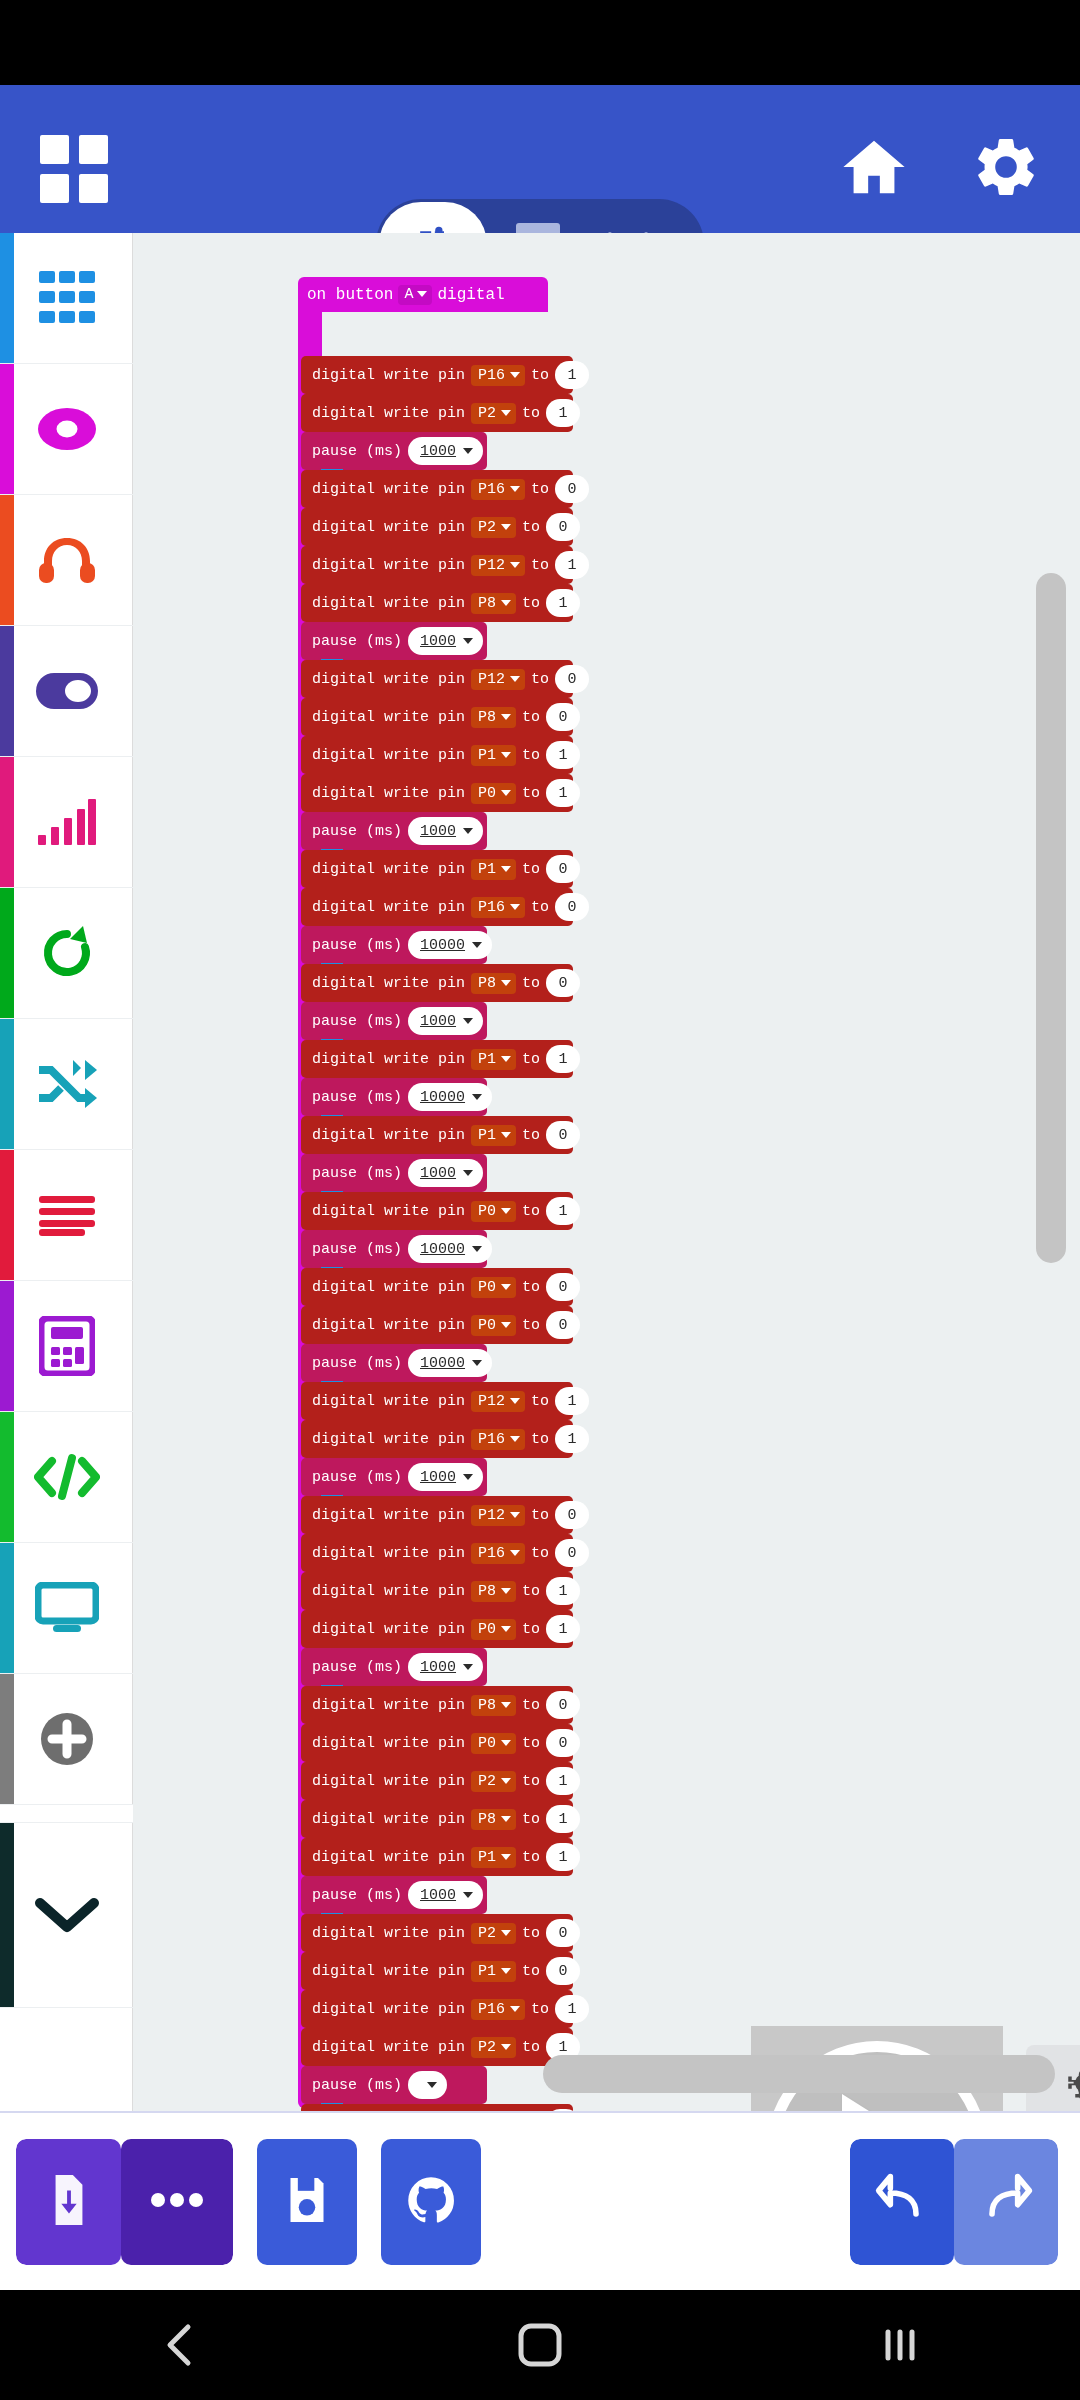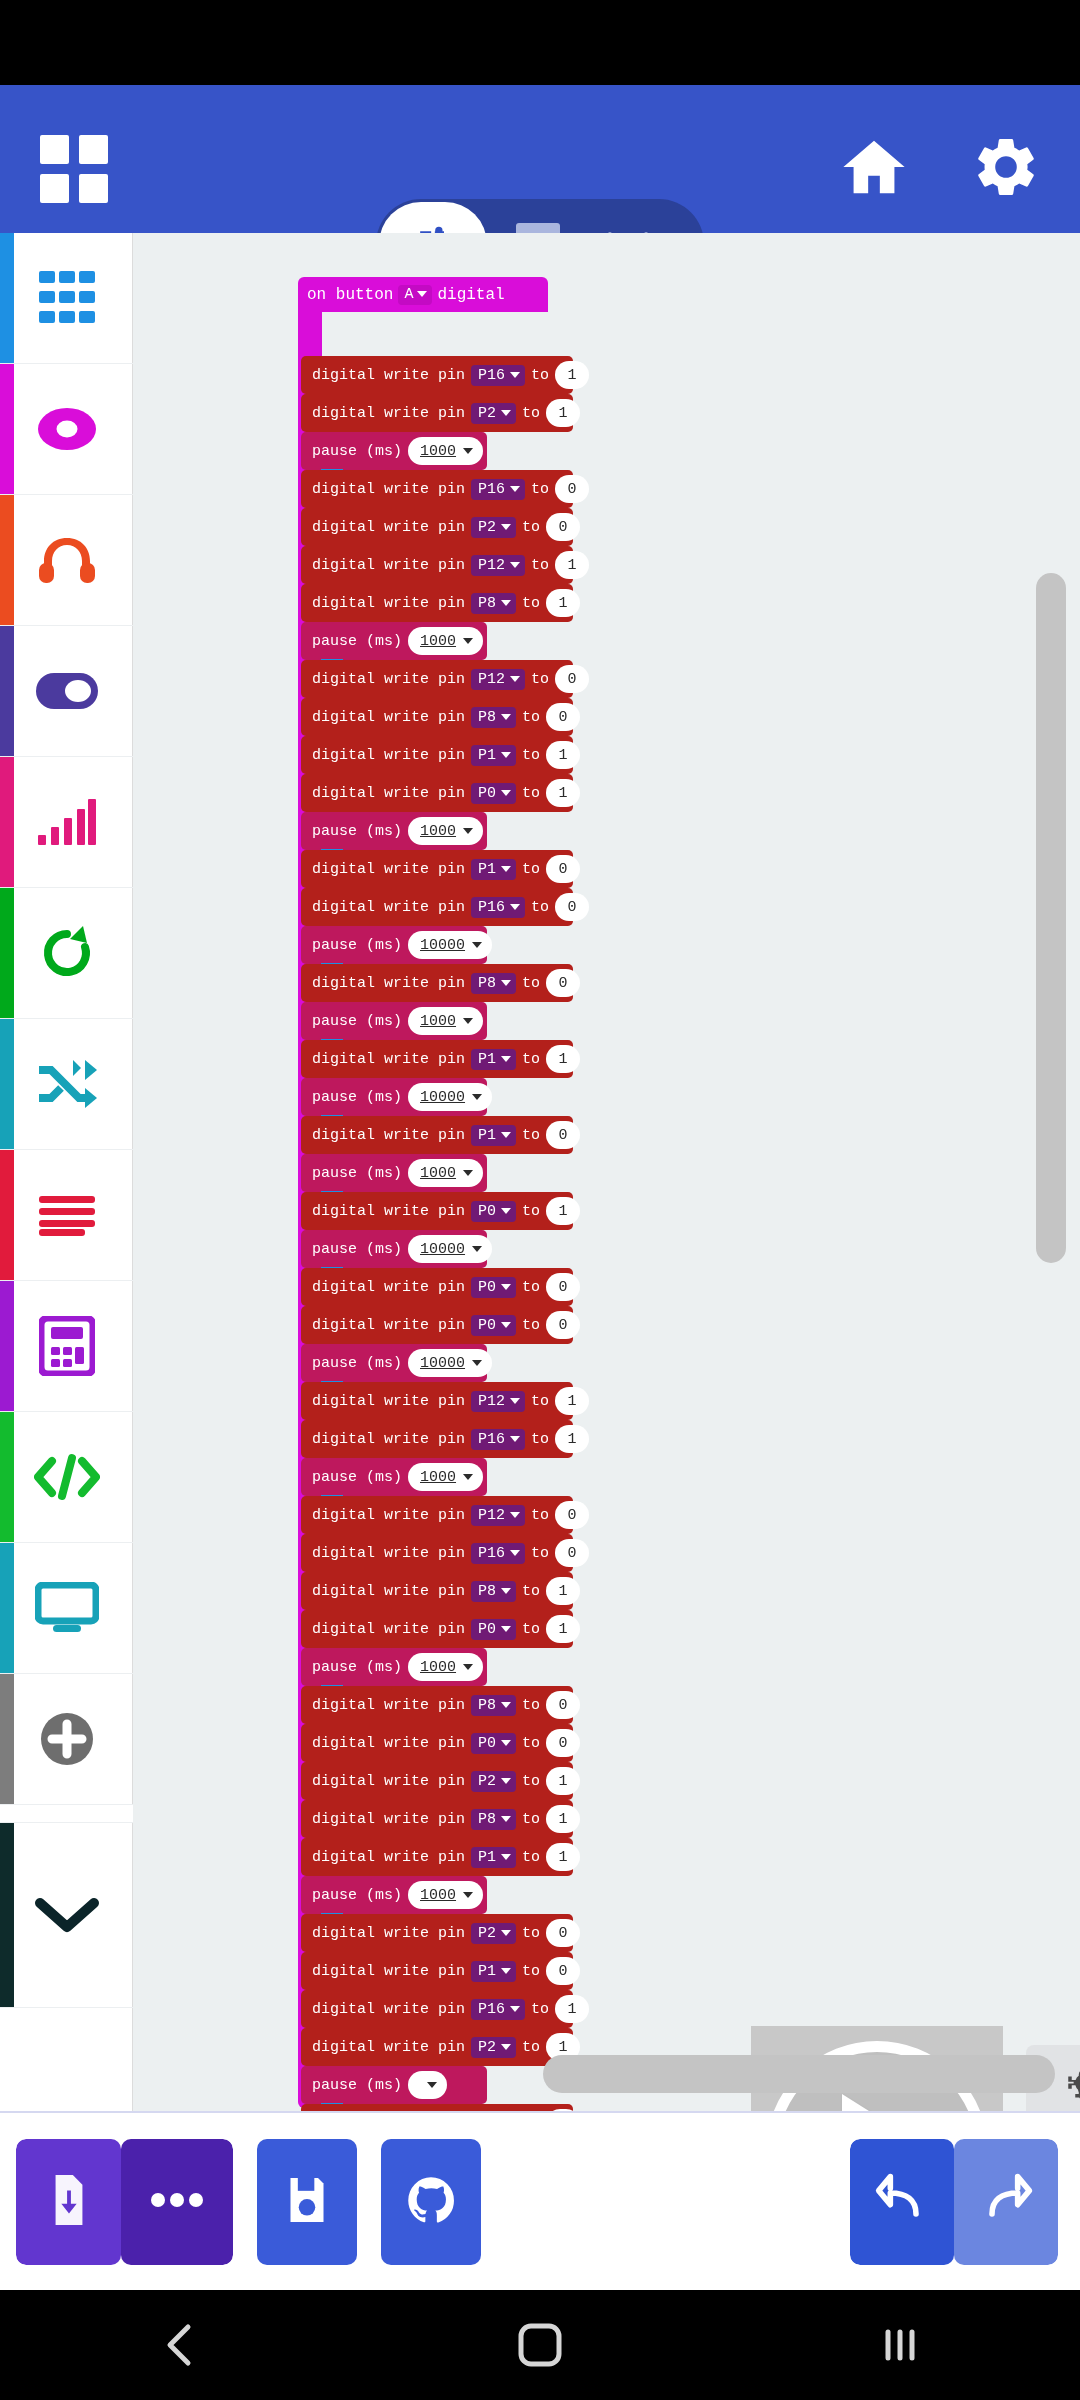--- a/index.html
+++ b/index.html
@@ -104,21 +104,21 @@
   .blk.dw::after{
     content:""; position:absolute; left:20px; bottom:-5px; width:22px; height:6px;
     background:#b3201b; border-radius:0 0 5px 5px;
   }
   .blk.pause { background:#be185d; width:186px; }
   .blk.pause::after{
     content:""; position:absolute; left:20px; bottom:-5px; width:22px; height:6px;
     background:#1e90e3; border-radius:0 0 5px 5px;
   }
   .pin-dd {
-    background:#701a75; border-radius:4px; padding:2px 5px 2px 7px;
+    background:#c2410c; border-radius:4px; padding:2px 5px 2px 7px;
     display:inline-flex; align-items:center; gap:5px; font-size:15px;
   }
   .val-oval {
     background:#fff; color:#2b2b2b; border-radius:20px;
     min-width:34px; height:28px; display:inline-flex;
     align-items:center; justify-content:center; font-size:15px;
     font-family:"Liberation Mono", monospace; padding:0 8px;
   }
   .ms-dd {
     background:#fff; color:#2b2b2b; border-radius:20px; height:28px;

